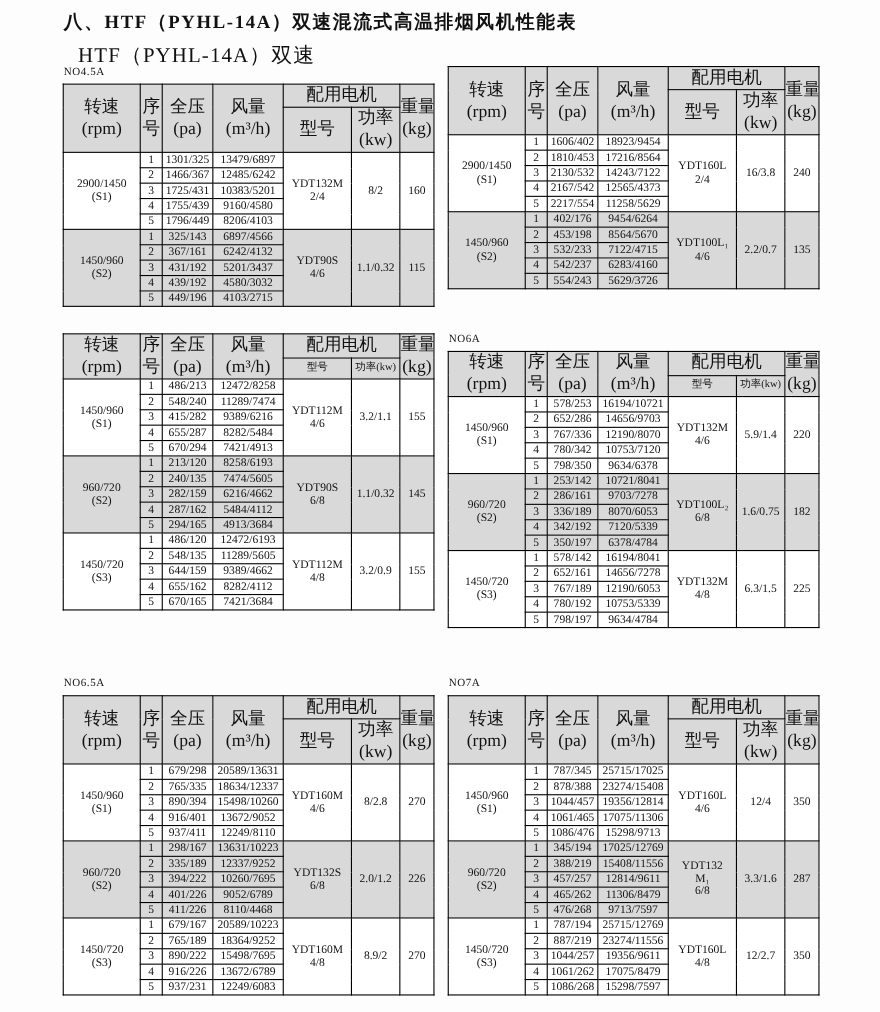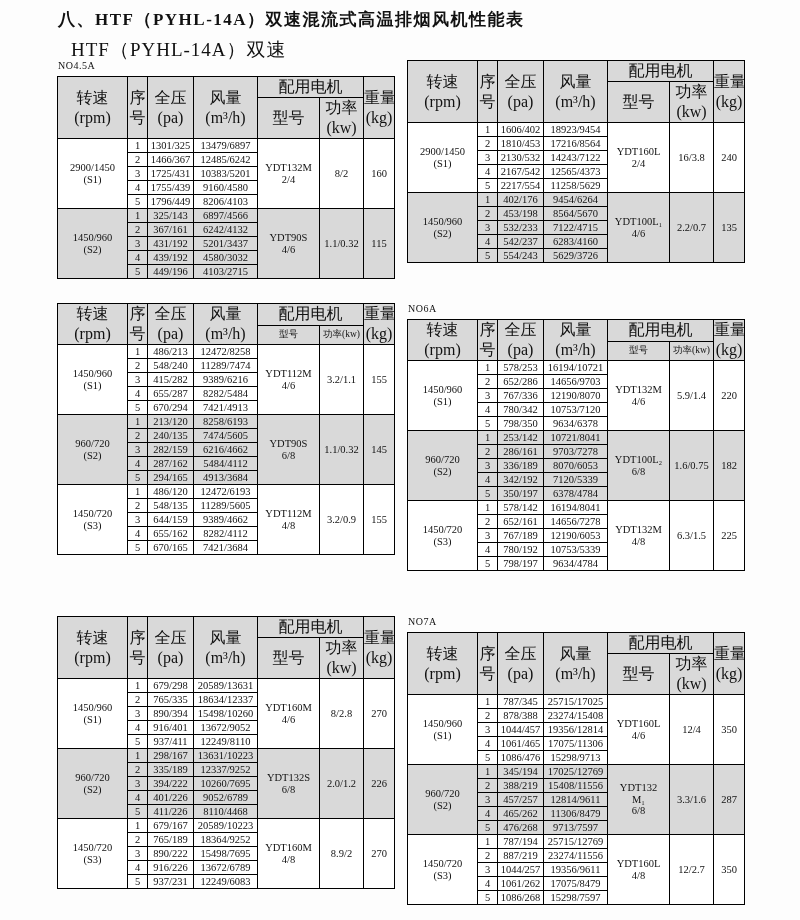--- a/index.html
+++ b/index.html
@@ -436,20 +436,21 @@
               <td>5</td>
               <td>798/197</td>
               <td>9634/4784</td>
             </tr>
           </tbody>
         </table>
       </div>
     </div>
   <div class="trow" id="trow2">
       <div class="tblock">
+        <div class="tlabel">NO6.5A</div>
         <table>
           <colgroup>
             <col style="width: 70px;">
             <col style="width: 20px;">
             <col style="width: 46px;">
             <col style="width: 64px;">
             <col style="width: 62px;">
             <col style="width: 44px;">
             <col style="width: 31px;">
           </colgroup>

